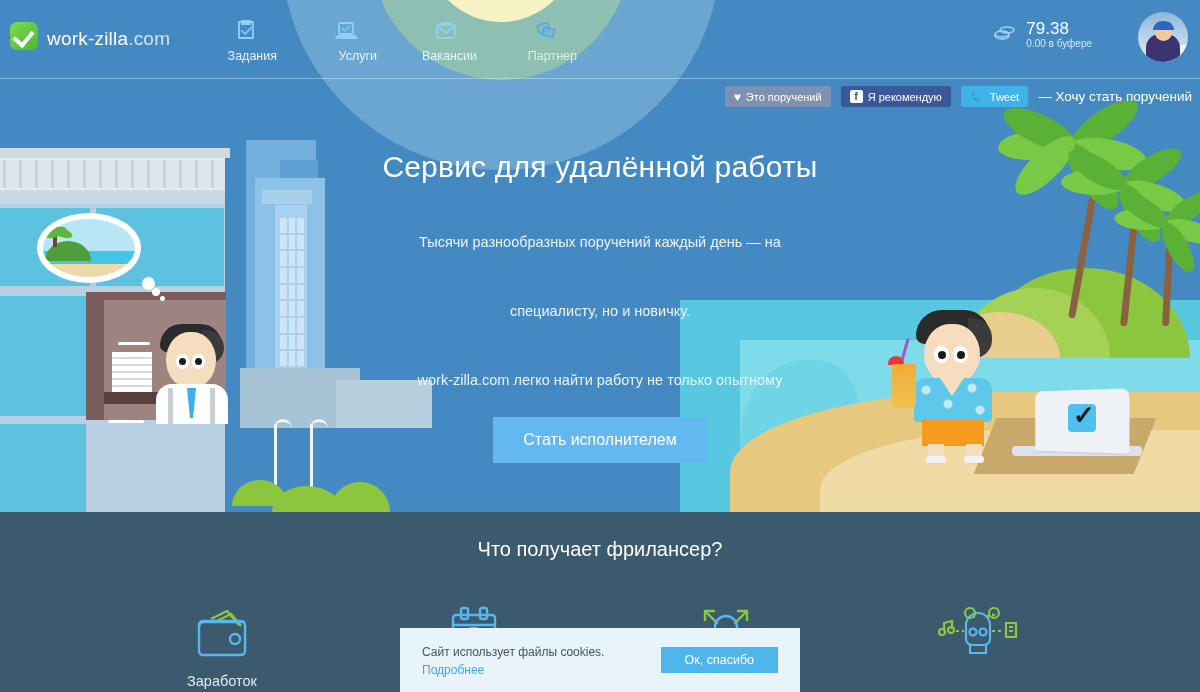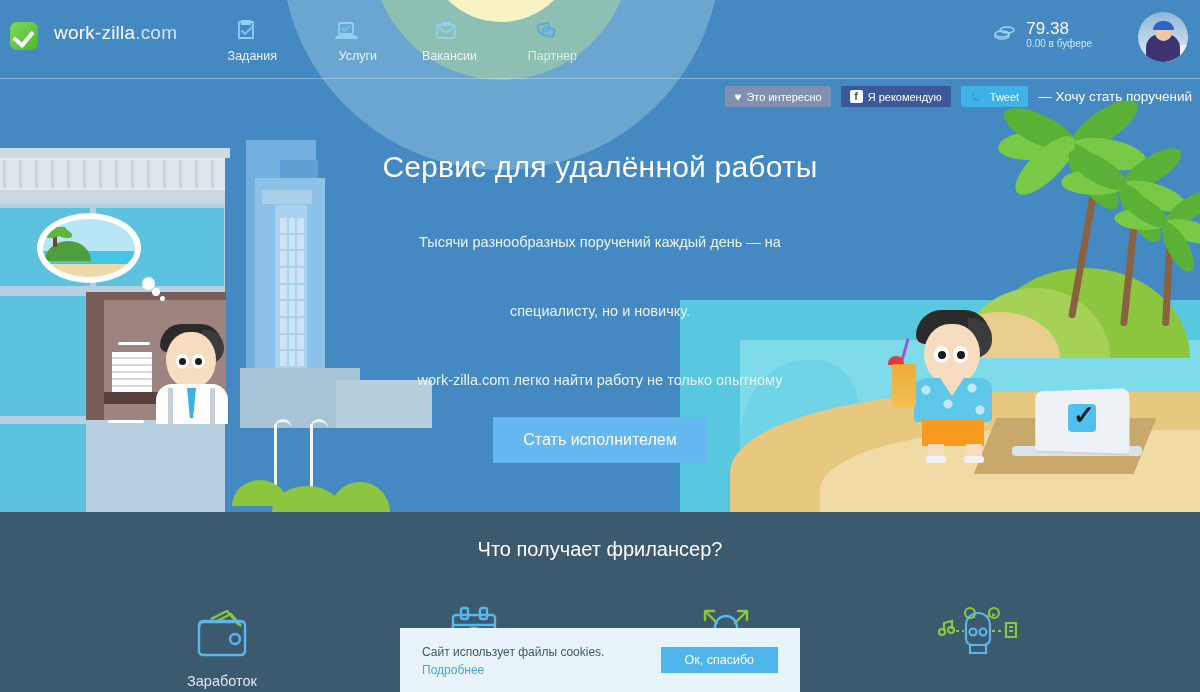--- a/index.html
+++ b/index.html
@@ -183,21 +183,21 @@
                  background: #4fc0f0; border-radius: 4px; }
   .laptop-logo:after { content:'✓'; position:absolute; left: 5px; top: -4px; color:#1c1c1c;
                        font-size: 26px; font-weight: bold; }
   .towel { position: absolute; left: 985px; top: 418px; width: 160px; height: 56px;
            background: #c9a96b; transform: skewX(-22deg); }
 
   
   .header {
     position: absolute; left: 0; top: 0; width: 1200px; height: 78px; z-index: 20;
   }
-  .logo { position: absolute; left: 10px; top: 22px; display: flex; align-items: flex-start; gap: 16px; }
+  .logo { position: absolute; left: 10px; top: 22px; display: flex; align-items: flex-end; gap: 9px; }
   .logo-mark { width: 28px; height: 28px; border-radius: 7px;
                background: linear-gradient(135deg,#7ed957,#4cb82c); position: relative; }
   .logo-mark:after { content:''; position:absolute; left: 7px; top: 5px; width: 9px; height: 15px;
                      border: solid #fff; border-width: 0 4px 4px 0; transform: rotate(40deg); }
   .logo-text { color: #fff; font-size: 19px; letter-spacing: .2px; }
   .logo-text .dim { color: #cfe4f5; }
 
   .nav { position: absolute; left: 215px; top: 16px; display: flex; gap: 38px; }
   .nav-item { width: 62px; text-align: right; cursor: pointer; }
   .nav-icon { height: 30px; display: flex; align-items: center; justify-content: center; }
@@ -486,21 +486,21 @@
       <div class="a-body"></div>
         <div class="a-head"></div>
         <div class="a-cap"></div>
     </div>
     <div class="hdr-sep"></div>
   </div>
 
   <div class="social">
     <div class="sbtn like">
       <span class="gl">♥</span>
-      <span>Это интересно</span>
+      <span>Это поручений</span>
     </div>
     <div class="sbtn fb">
       <span class="fb-mark">f</span>
       <span>Я рекомендую</span>
     </div>
     <div class="sbtn tw">
       <span class="gl">🐦</span>
       <span>Tweet</span>
     </div>
     <div class="customer-link">— Хочу стать поручений</div>

